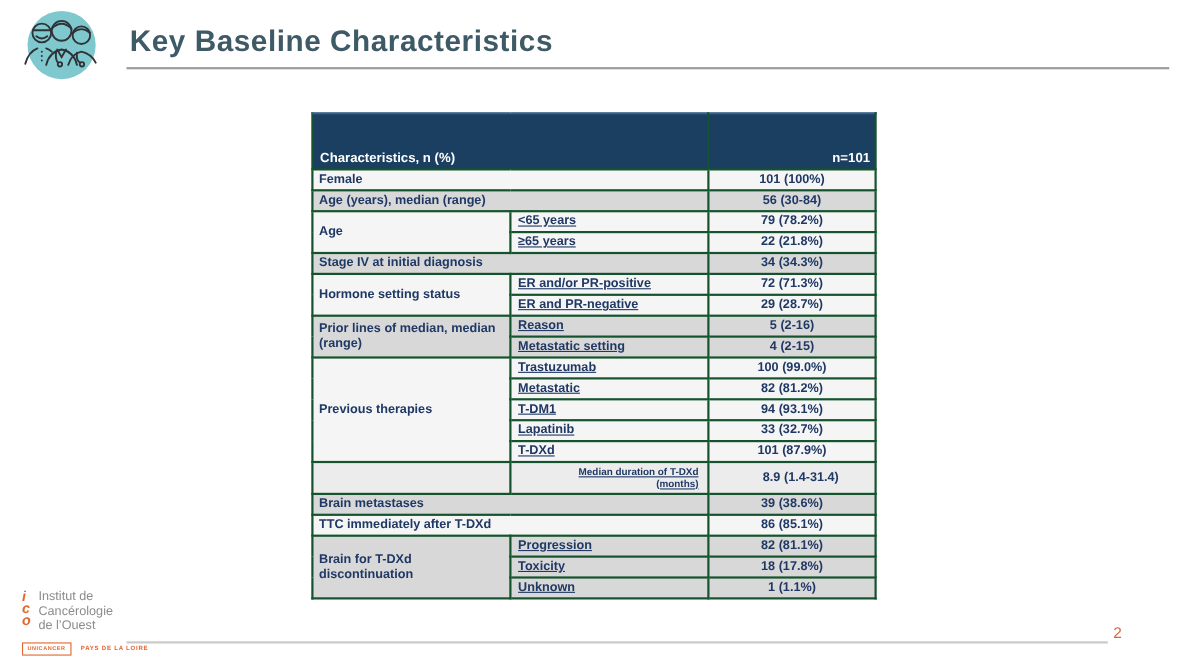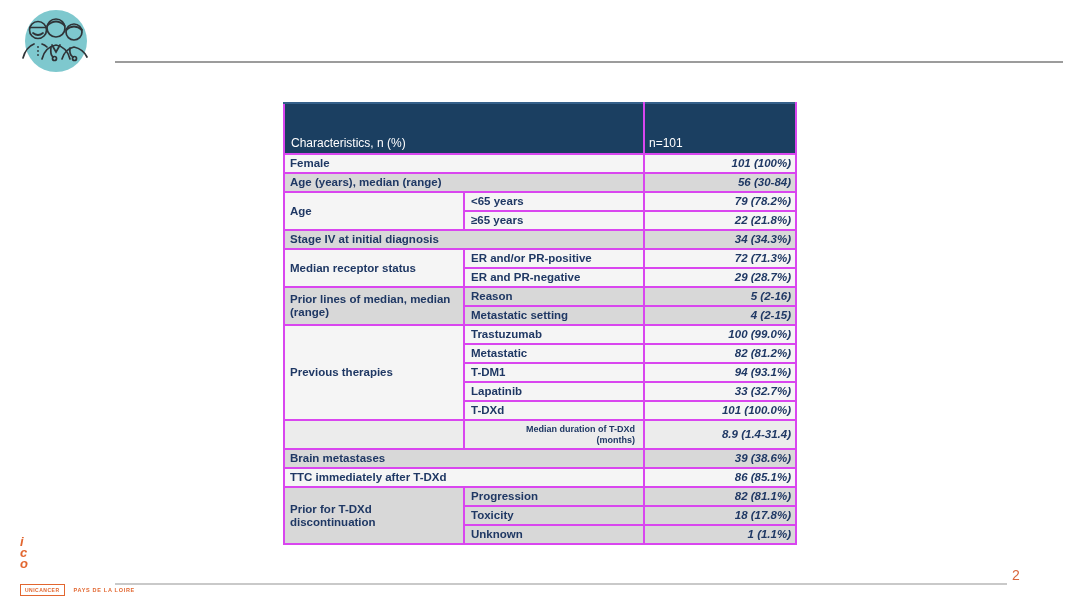--- a/index.html
+++ b/index.html
@@ -19,34 +19,34 @@
   .title-icon{position:absolute;left:17px;top:6px;width:76px;height:72px;}
   .page-title{
     position:absolute;left:118px;top:22px;margin:0;
     font-size:27px;font-weight:bold;color:var(--title-color);letter-spacing:.5px;
   }
   .title-rule{position:absolute;left:115px;top:61px;width:948px;height:2px;background:var(--rule-gray);}
 
   
   .tbl-wrap{position:absolute;left:283px;top:102px;width:512px;}
   table{width:512px;border-collapse:collapse;table-layout:fixed;}
-  th,td{border:2px solid #d946ef;padding:0 4px;line-height:1.1;}
+  th,td{border:2px solid #14532d;padding:0 4px;line-height:1.1;}
   thead th{
     background:var(--header-bg);color:#ffffff;height:51px;vertical-align:bottom;
-    font-size:12px;font-weight:normal;padding-bottom:3px;border-top:2px solid #35608a;
+    font-size:12px;font-weight:bold;padding-bottom:3px;border-top:2px solid #35608a;
   }
   th.th-label{text-align:left;padding-left:6px;}
-  th.th-value{text-align:left;margin-top:48px;}
+  th.th-value{text-align:right;margin-top:48px;}
   tbody tr{height:19px;}
   tbody tr.row-median{height:29px;}
   tbody td{font-size:11.5px;font-weight:bold;color:var(--text-navy);}
   td.c1{text-align:left;padding-left:5px;vertical-align:middle;}
-  td.c2{text-align:left;padding-left:6px;vertical-align:middle;}
+  td.c2{text-align:left;padding-left:6px;vertical-align:middle;text-decoration:underline;}
   td.c2.med{font-size:9px;text-align:right;padding-right:8px;line-height:1.2;}
-  td.c3{text-align:right;vertical-align:middle;font-style:italic;}
+  td.c3{text-align:center;vertical-align:middle;}
   tr.shade-light td{background:var(--row-light);}
   tr.shade-gray td{background:var(--row-gray);margin-top:48px;}
   tr.shade-medlight td{background:var(--row-medlight);padding-left:20px;}
 
   
   .ico-logo{position:absolute;left:20px;top:536px;display:flex;gap:7px;align-items:flex-start;}
   .ico-mark{display:flex;flex-direction:column;color:var(--accent-orange);
     font-weight:bold;font-size:13px;line-height:.85;font-style:italic;}
   .ico-text{color:#8c8c8c;font-size:11.5px;line-height:1.18;}
   .unicancer-row{position:absolute;left:20px;top:584px;display:flex;align-items:center;gap:9px;}
@@ -85,20 +85,21 @@
         <path d="M53,42 Q52,49 56,51"></path>
         <circle cx="57.5" cy="52.5" r="2"></circle>
       </g>
       <g fill="#2f3337">
         <circle cx="21" cy="41" r="0.9"></circle>
           <circle cx="21" cy="45" r="0.9"></circle>
           <circle cx="21" cy="49" r="0.9"></circle>
       </g>
     </svg>
   </div>
+  <h1 class="page-title">Key Baseline Characteristics</h1>
   <div class="title-rule"></div>
 
   <div class="tbl-wrap">
     <table>
       <colgroup>
         <col style="width:180px">
           <col style="width:180px">
           <col style="width:152px">
       </colgroup>
       <thead>
@@ -123,21 +124,21 @@
           </tr>
           <tr class="shade-light">
             <td class="c2">≥65 years</td>
             <td class="c3">22 (21.8%)</td>
           </tr>
           <tr class="shade-gray">
             <td class="c1" colspan="2">Stage IV at initial diagnosis</td>
             <td class="c3">34 (34.3%)</td>
           </tr>
           <tr class="shade-light">
-            <td class="c1" rowspan="2">Median receptor status</td>
+            <td class="c1" rowspan="2">Hormone setting status</td>
             <td class="c2">ER and/or PR-positive</td>
             <td class="c3">72 (71.3%)</td>
           </tr>
           <tr class="shade-light">
             <td class="c2">ER and PR-negative</td>
             <td class="c3">29 (28.7%)</td>
           </tr>
           <tr class="shade-gray">
             <td class="c1" rowspan="2">Prior lines of median, median (range)</td>
             <td class="c2">Reason</td>
@@ -159,40 +160,40 @@
           <tr class="shade-light">
             <td class="c2">T-DM1</td>
             <td class="c3">94 (93.1%)</td>
           </tr>
           <tr class="shade-light">
             <td class="c2">Lapatinib</td>
             <td class="c3">33 (32.7%)</td>
           </tr>
           <tr class="shade-light">
             <td class="c2">T-DXd</td>
-            <td class="c3">101 (100.0%)</td>
+            <td class="c3">101 (87.9%)</td>
           </tr>
           <tr class="shade-medlight row-median">
             <td class="c1"></td>
             <td class="c2 med">
               <div>Median duration of T-DXd</div>
               <div>(months)</div>
             </td>
             <td class="c3">8.9 (1.4-31.4)</td>
           </tr>
           <tr class="shade-gray">
             <td class="c1" colspan="2">Brain metastases</td>
             <td class="c3">39 (38.6%)</td>
           </tr>
           <tr class="shade-light">
             <td class="c1" colspan="2">TTC immediately after T-DXd</td>
             <td class="c3">86 (85.1%)</td>
           </tr>
           <tr class="shade-gray">
-            <td class="c1" rowspan="3">Prior for T-DXd discontinuation</td>
+            <td class="c1" rowspan="3">Brain for T-DXd discontinuation</td>
             <td class="c2">Progression</td>
             <td class="c3">82 (81.1%)</td>
           </tr>
           <tr class="shade-gray">
             <td class="c2">Toxicity</td>
             <td class="c3">18 (17.8%)</td>
           </tr>
           <tr class="shade-gray">
             <td class="c2">Unknown</td>
             <td class="c3">1 (1.1%)</td>
@@ -200,20 +201,25 @@
         </tbody>
     </table>
   </div>
 
   <div class="ico-logo">
     <div class="ico-mark">
       <span>i</span>
       <span>c</span>
       <span>o</span>
     </div>
+    <div class="ico-text">
+      <div>Institut de</div>
+      <div>Cancérologie</div>
+      <div>de l’Ouest</div>
+    </div>
   </div>
   <div class="unicancer-row">
     <span class="unicancer-box">UNICANCER</span>
     <span class="region-text">PAYS DE LA LOIRE</span>
   </div>
   <div class="bottom-rule"></div>
   <div class="page-number">2</div>
 
 </div>
 

